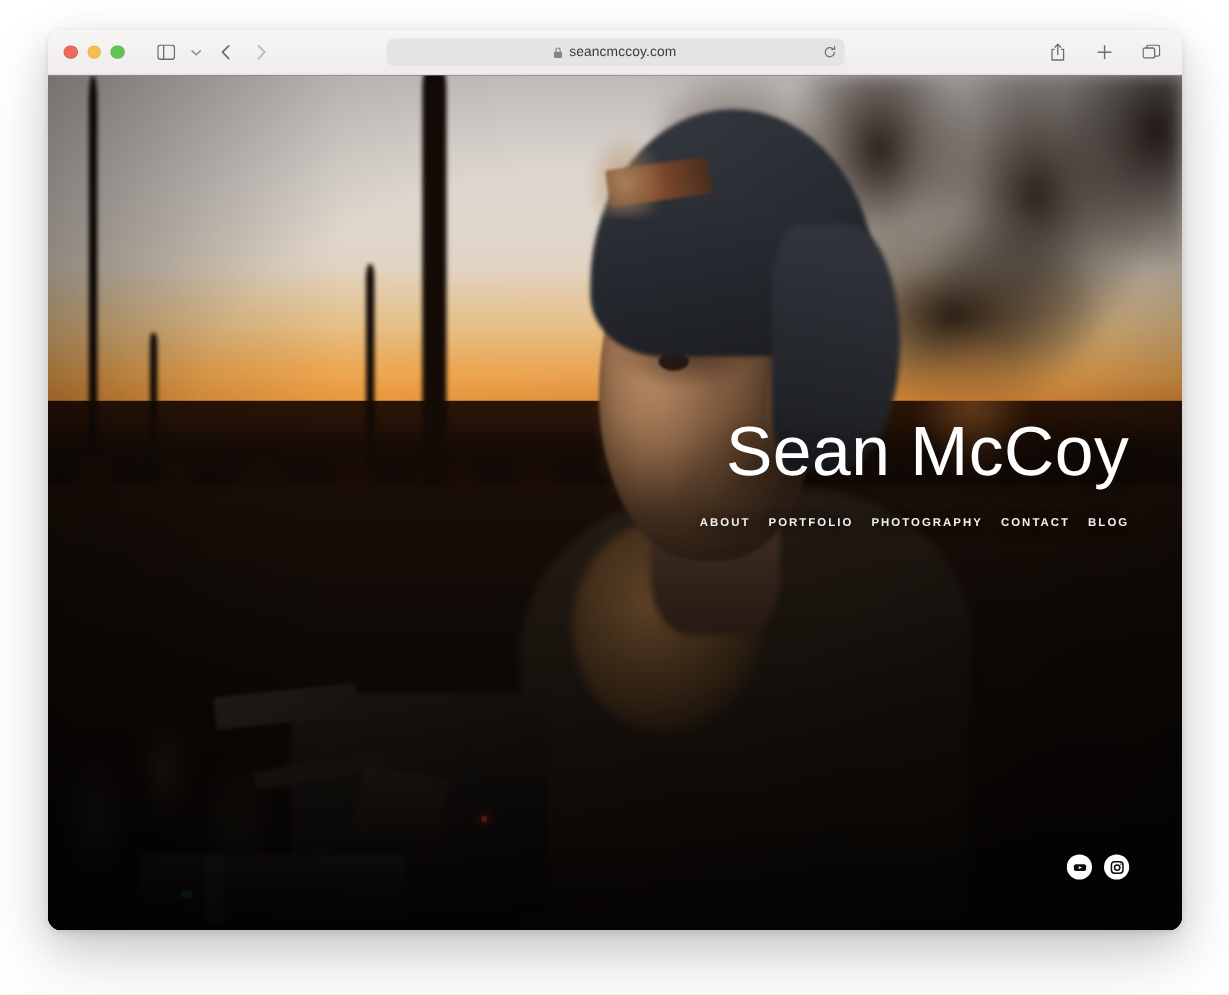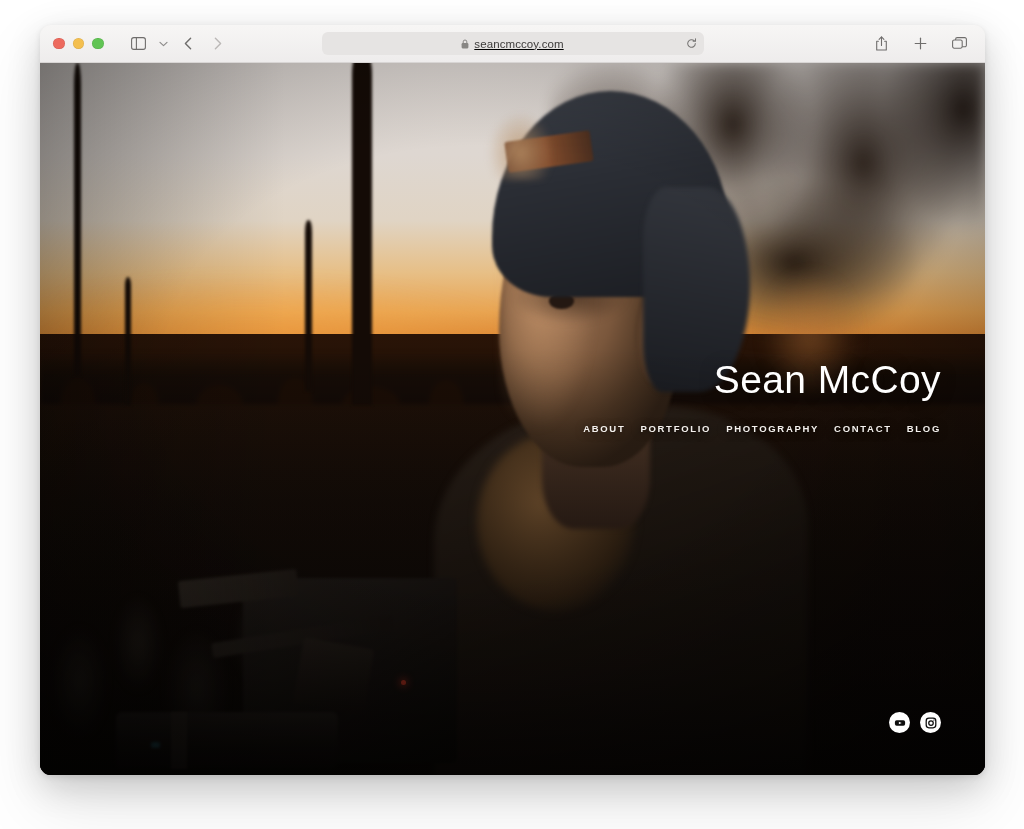--- a/index.html
+++ b/index.html
@@ -71,21 +71,20 @@
     pointer-events: auto;
     position: relative;
     width: 382px;
     height: 23px;
     background: #e6e4e3;
     border-radius: 6px;
     display: flex;
     align-items: center;
     justify-content: center;
     gap: 5px;
-    text-decoration: underline;
   }
   .lock-icon { color: #888684; display: flex; }
   .url-text {
     font-size: 11.5px;
     color: #3d3b3a;
     letter-spacing: .1px;
     white-space: nowrap;
   }
   .reload-icon {
     position: absolute;
@@ -418,27 +417,26 @@
 
   
   .hero-content {
     position: absolute;
     right: 44px;
     top: 285px;
     text-align: right;
     color: #ffffff;
   }
   .hero-title {
-    font-size: 39px;
+    font-size: 58px;
     line-height: 1;
     font-weight: 500;
     letter-spacing: .4px;
     color: #ffffff;
     text-shadow: 0 2px 18px rgba(0,0,0,.42);
-    margin-top: 12px;
   }
   .hero-tagline {
     margin-top: 24px;
     font-size: 13.5px;
     font-weight: 400;
     letter-spacing: .25px;
     color: #f2efec;
     text-shadow: 0 1px 10px rgba(0,0,0,.55);
   }
   .hero-nav {

